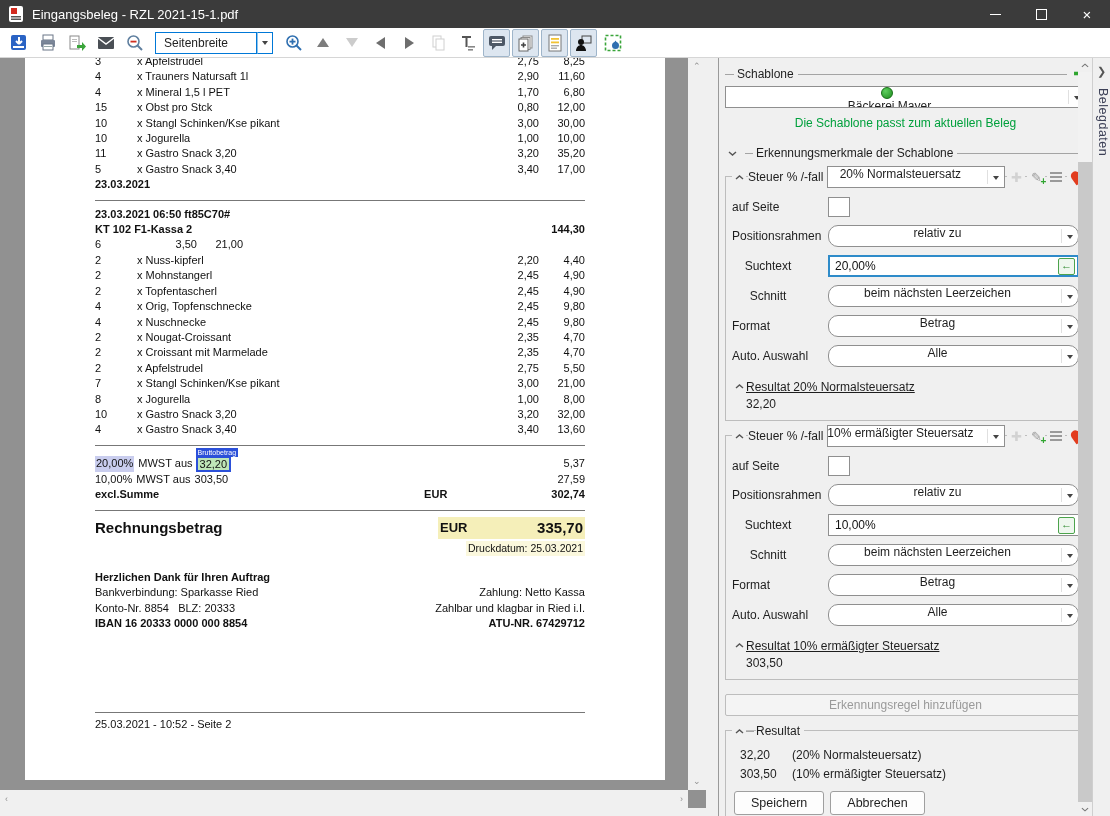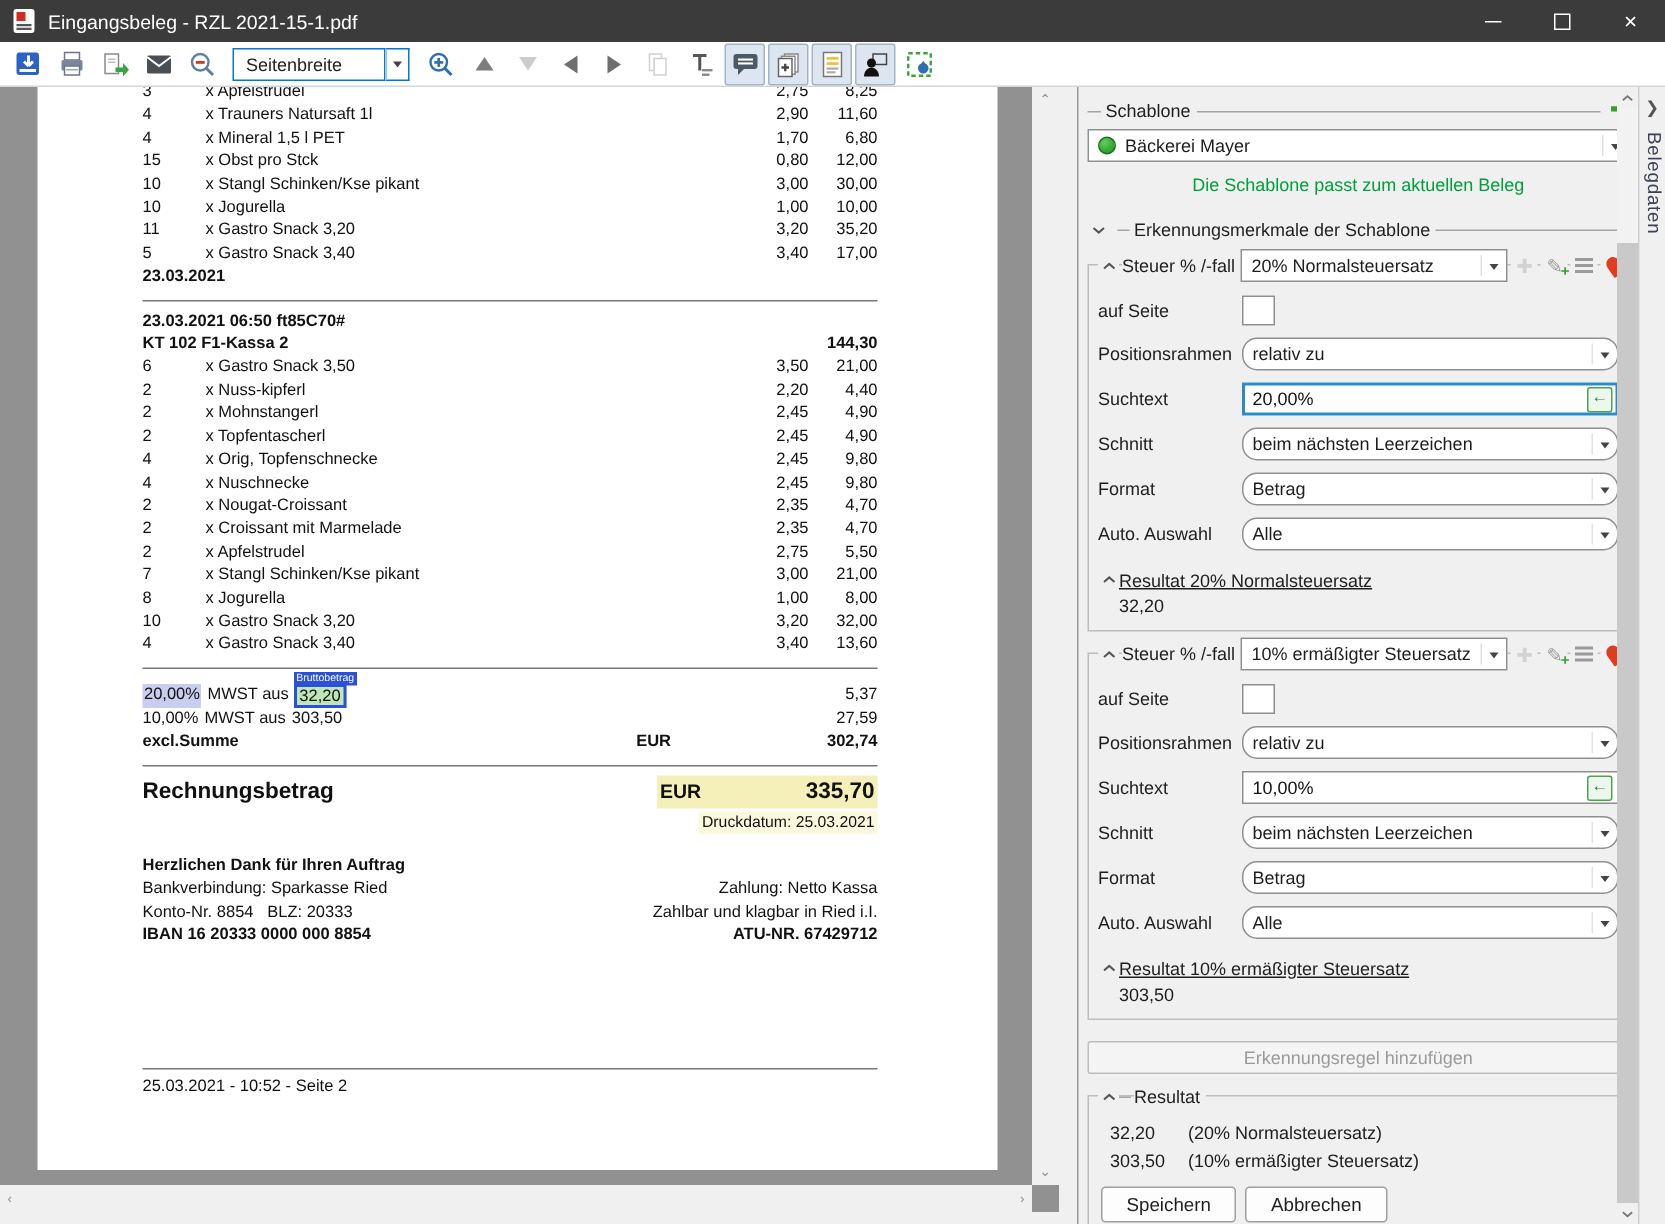--- a/index.html
+++ b/index.html
@@ -71,21 +71,21 @@
   
   .panel{position:absolute;left:718px;top:58px;width:372px;height:758px;background:#f0f0f0;
          border-left:1px solid #9a9a9a;box-sizing:border-box;font-size:12px;color:#1e1e1e;
          padding:0 4px 0 6px;}
   .sec-head{display:flex;align-items:center;margin-top:8px;height:16px;}
   .sec-head .dash{width:9px;height:1px;background:#a4a4a4;margin-right:3px;}
   .sec-head .line{flex:1;height:1px;background:#a4a4a4;margin-left:4px;}
   .sec-head .stitle{white-space:nowrap;}
   .addplus{color:#2fa52f;font-size:15px;font-weight:bold;margin-left:6px;line-height:14px;}
   .combo{position:relative;height:22px;background:#fff;border:1px solid #8f8f8f;box-sizing:border-box;
-         display:flex;align-items:center;padding:0 38px 0 6px;font-size:12px;white-space:nowrap;overflow:hidden;}
+         display:flex;align-items:center;padding:0 38px 0 6px;font-size:12px;white-space:nowrap;overflow:hidden;flex-direction:column;}
   .combo::before{content:"";position:absolute;right:16px;top:3px;bottom:3px;width:1px;background:#e0e0e0;}
   .combo::after{content:"";position:absolute;right:5px;top:9px;width:0;height:0;
                 border-left:3.5px solid transparent;border-right:3.5px solid transparent;border-top:4px solid #444;}
   .tpl-combo{margin-top:4px;}
   .gdot{width:10px;height:10px;border-radius:50%;background:radial-gradient(circle at 35% 30%,#5ed05e,#1f8c1f);
         border:1px solid #157015;margin-right:6px;flex:none;}
   .status{margin-top:8px;text-align:center;color:#00a03c;height:16px;}
   .merk-head{display:flex;align-items:center;margin-top:12px;height:18px;}
   .merk-head .dash{width:8px;height:1px;background:#a4a4a4;margin:0 3px 0 6px;}
   .merk-head .line{flex:1;height:1px;background:#a4a4a4;margin-left:4px;}
@@ -99,21 +99,21 @@
   .gcombo{width:178px;flex:none;background:#fff;}
   .hicon{display:flex;align-items:center;justify-content:center;width:18px;height:18px;margin-left:2px;flex:none;}
   .hicon.plus{color:#d2d2d2;font-size:13px;}
   .hicon.pencil{color:#9a9a9a;font-size:13px;position:relative;}
   .hicon.pencil .gplus{position:absolute;right:-1px;bottom:-1px;color:#2fa52f;font-style:normal;font-size:10px;font-weight:bold;}
   .burgerbars{display:flex;flex-direction:column;gap:2px;}
   .burgerbars i{display:block;width:12px;height:2px;background:#9a9a9a;}
   .delblob{width:9px;height:13px;background:#e23c1e;border-radius:6px 6px 6px 1px;transform:rotate(-35deg);display:block;}
   .prow{display:flex;align-items:center;margin-top:8px;}
   .plabel{width:96px;flex:none;}
-  .plabel.r{text-align:left;padding-right:24px;box-sizing:border-box;}
+  .plabel.r{text-align:center;padding-right:24px;box-sizing:border-box;}
   .minibox{width:22px;height:20px;border:1px solid #8f8f8f;background:#fff;box-sizing:border-box;padding:0 3px;font-size:12px;}
   .combo.wide{flex:1;border-radius:10px;}
   .input-wrap{position:relative;flex:1;display:flex;}
   .txt{flex:1;height:22px;border:1px solid #8f8f8f;box-sizing:border-box;padding:0 22px 0 6px;font-size:12px;
        font-family:"Liberation Sans",sans-serif;background:#fff;color:#111;}
   .txt.focused{border:2px solid #2e8bc9;padding:0 21px 0 5px;}
   .paste-icon{position:absolute;right:4px;top:3px;width:15px;height:15px;border:1px solid #4ca34c;background:#eef7ee;
               color:#2e8b2e;font-size:11px;line-height:13px;text-align:center;border-radius:2px;}
   .gres{display:flex;align-items:center;margin-top:12px;height:15px;text-decoration:underline;}
   .gresval{margin:3px 0 0 14px;height:15px;}
@@ -348,21 +348,20 @@
       <div class="rrow bold">23.03.2021 06:50 ft85C70#</div>
       <div class="rrow bold">
         <span class="c-name">KT 102 F1-Kassa 2</span>
         <span class="c-total">144,30</span>
       </div>
 
       <div>
 
           <div class="rrow">
             <span class="c-qty">6</span>
-            <span class="c-name">x Gastro Snack 3,50</span>
             <span class="c-price">3,50</span>
             <span class="c-total">21,00</span>
           </div>
 
           <div class="rrow">
             <span class="c-qty">2</span>
             <span class="c-name">x Nuss-kipferl</span>
             <span class="c-price">2,20</span>
             <span class="c-total">4,40</span>
           </div>

